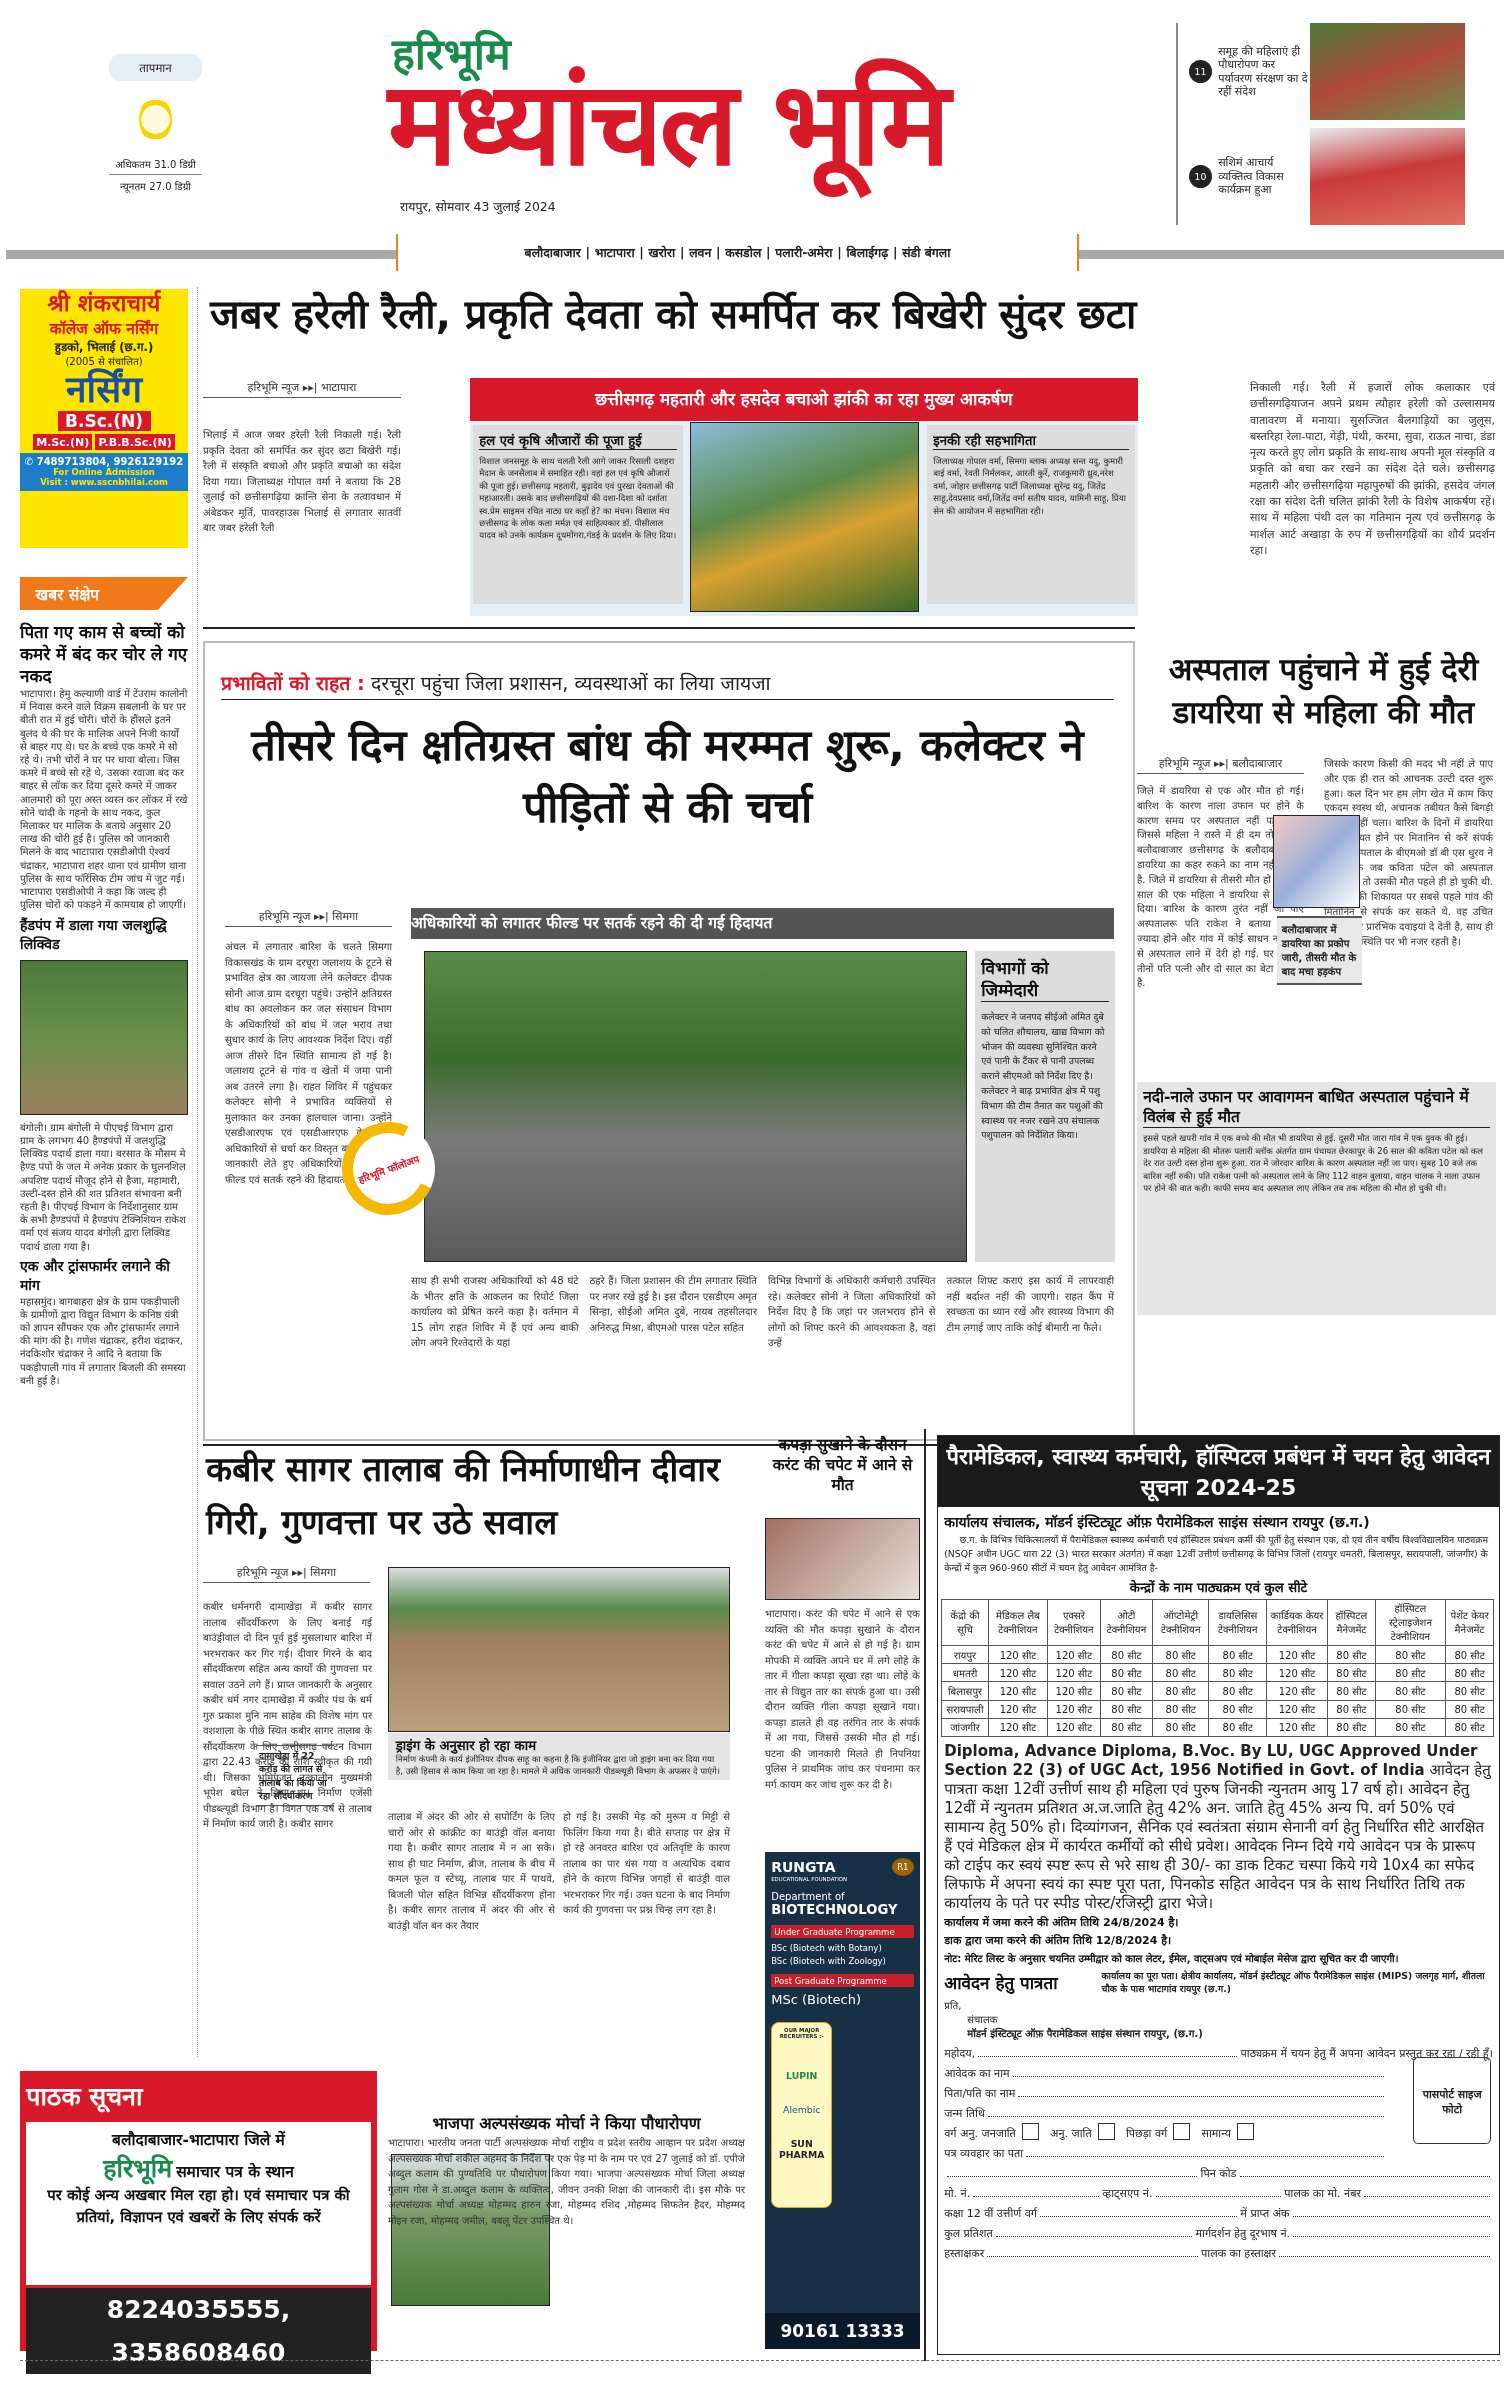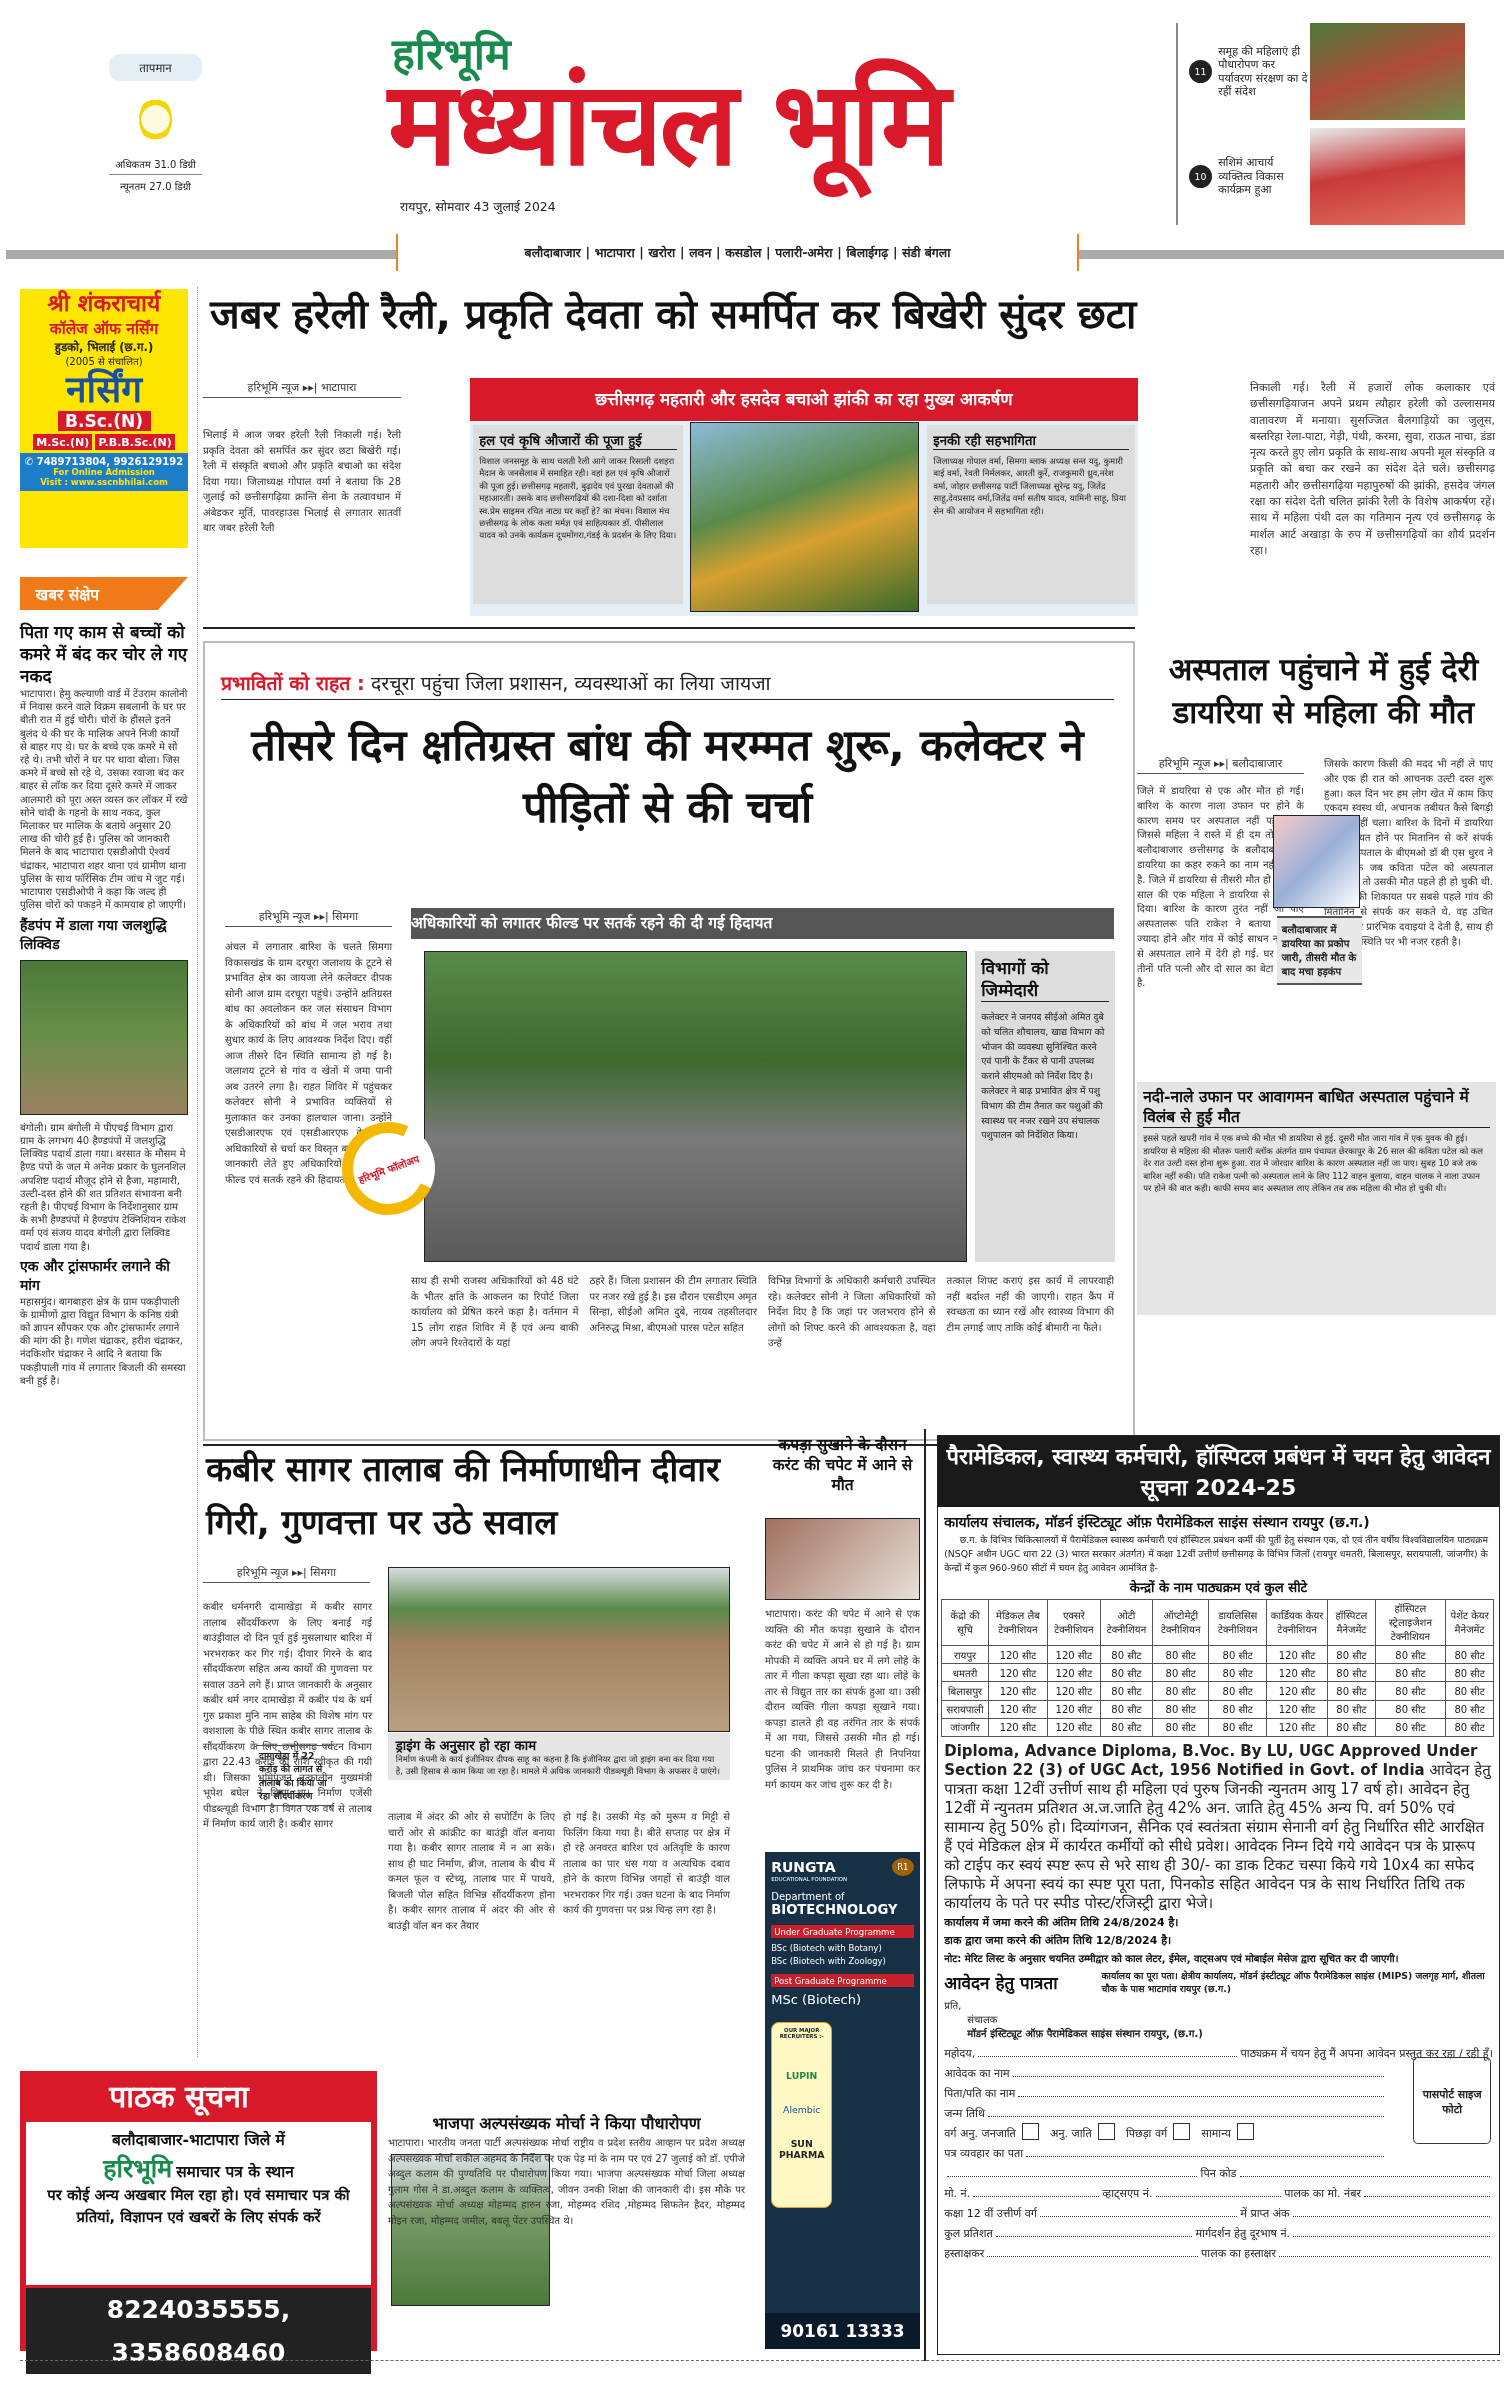--- a/index.html
+++ b/index.html
@@ -154,21 +154,21 @@
 <div class="abs hl" style="left:765px;top:1435px;width:155px;font-size:15.5px;line-height:20px;text-align:center">कपड़ा सुखाने के दौरान करंट की चपेट में आने से मौत</div>
 <div class="abs photo" style="left:765px;top:1518px;width:155px;height:82px;background:linear-gradient(135deg,#a07060,#e8e0d8)"></div>
 <div class="abs col" style="left:765px;top:1606px;width:155px;font-size:10px;line-height:15.5px">भाटापारा। करंट की चपेट में आने से एक व्यक्ति की मौत कपड़ा सुखाने के दौरान करंट की चपेट में आने से हो गई है। ग्राम मोपकी में व्यक्ति अपने घर में लगे लोहे के तार में गीला कपड़ा सूखा रहा था। लोहे के तार से विद्युत तार का संपर्क हुआ था। उसी दौरान व्यक्ति गीला कपड़ा सूखाने गया। कपड़ा डालते ही वह तरंगित तार के संपर्क में आ गया, जिससे उसकी मौत हो गई। घटना की जानकारी मिलते ही निपनिया पुलिस ने प्राथमिक जांच कर पंचनामा कर मर्ग कायम कर जांच शुरू कर दी है।</div>
 <div class="abs" style="left:924px;top:1429px;width:1.6px;height:932px;background:#222"></div>
 
 <div class="abs hl" style="left:388px;top:2112px;width:357px;font-size:16.3px;text-align:center">भाजपा अल्पसंख्यक मोर्चा ने किया पौधारोपण</div>
 <div class="abs photo" style="left:391px;top:2154px;width:159px;height:152px;background:linear-gradient(180deg,#dde4e8,#7a9a6a 40%,#4a7a3a)"></div>
 <div class="abs col" style="left:388px;top:2135px;width:357px;font-size:10px;line-height:15.5px;padding-left:0">भाटापारा। भारतीय जनता पार्टी अल्पसंख्यक मोर्चा राष्ट्रीय व प्रदेश स्तरीय आव्हान पर प्रदेश अध्यक्ष अल्पसंख्यक मोर्चा शकील अहमद के निर्देश पर एक पेड़ मां के नाम पर एवं 27 जुलाई को डॉ. एपीजे अब्दुल कलाम की पुण्यतिथि पर पौधारोपण किया गया। भाजपा अल्पसंख्यक मोर्चा जिला अध्यक्ष गुलाम गोस ने डा.अब्दुल कलाम के व्यक्तित्व, जीवन उनकी शिक्षा की जानकारी दी। इस मौके पर अल्पसंख्यक मोर्चा अध्यक्ष मोहम्मद हारुन रजा, मोहम्मद रशिद ,मोहम्मद सिफतेन हैदर, मोहम्मद मोइन रजा, मोहम्मद जमील, बबलू पेंटर उपस्थित थे।</div>
 
 <div class="abs" style="left:20px;top:2071px;width:357px;height:280px;background:#d8192a;padding:6.2px;">
-  <div style="color:#fff;font-weight:bold;font-size:30px;text-align:center;padding-right:39px;line-height:40px">पाठक सूचना</div>
+  <div style="color:#fff;font-weight:bold;font-size:25px;text-align:left;padding-right:39px;line-height:40px">पाठक सूचना</div>
   <div style="background:#fff;margin-top:4.7px;padding:6.2px;text-align:center;height:163px">
     <div class="hl" style="font-size:15.5px">बलौदाबाजार-भाटापारा जिले में</div>
     <div><span style="color:#1a8a4e;font-weight:bold;font-size:25px">हरिभूमि</span> <span class="hl" style="font-size:15.5px">समाचार पत्र के स्थान</span></div>
     <div class="hl" style="font-size:14.8px;line-height:22px">पर कोई अन्य अखबार मिल रहा हो। एवं समाचार पत्र की प्रतियां, विज्ञापन एवं खबरों के लिए संपर्क करें</div>
   </div>
   <div style="background:#222;color:#fff;font-weight:bold;font-size:25px;text-align:center;line-height:43px;margin-top:3.1px">8224035555, 3358608460</div>
 </div>
 
 <div class="abs" style="left:765px;top:1852px;width:155px;height:497px;background:#173046;color:#fff;padding:6.2px">
   <div style="display:flex;justify-content:space-between;align-items:center">

